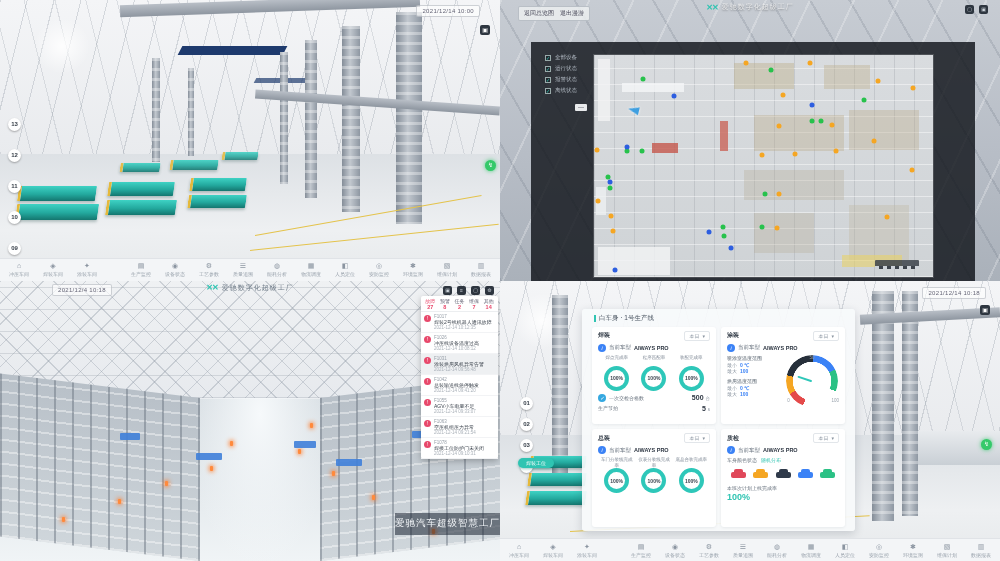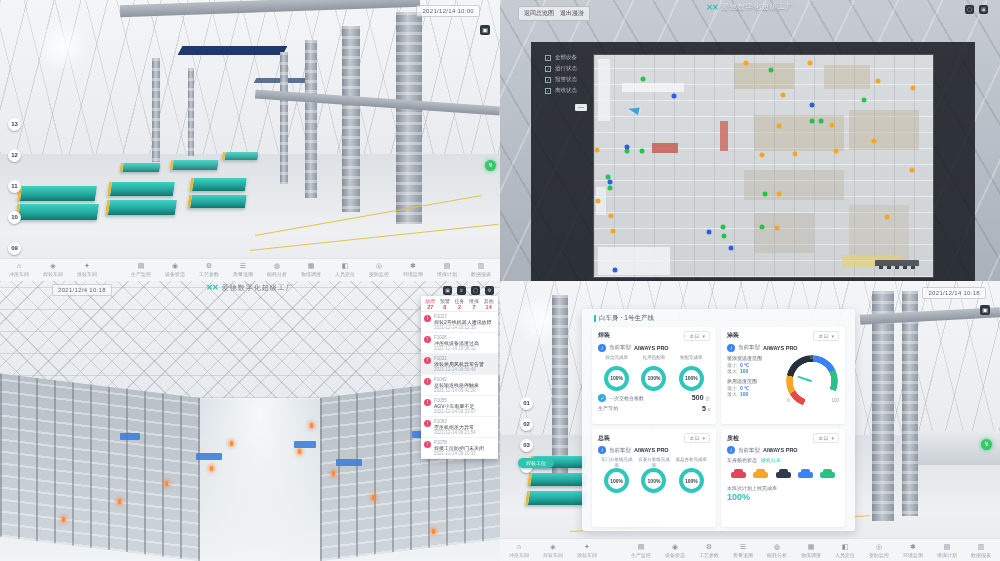--- a/index.html
+++ b/index.html
@@ -531,20 +531,21 @@
             <span class="alarm-ico">!</span>
             <div>
               <div class="a-code">F1078</div>
               <div class="a-desc">焊接工位防护门未关闭</div>
               <div class="a-time">2021-12-14 09:10:31</div>
             </div>
           </div>
         </div>
     </div>
 
+    <div class="caption-bar">爱驰汽车超级智慧工厂</div>
   </div>
 
   <div class="quad">
     <div class="scene">
       <div class="sky-ceiling"></div>
       <div class="floor"></div>
       <div class="flare abs" style="left:14px;top:12px;"></div>
       <div class="steel-col abs" style="left:372px;top:10px;width:22px;height:230px;"></div>
       <div class="steel-col abs" style="left:402px;top:10px;width:16px;height:225px;"></div>
       <div class="steel-col abs" style="left:52px;top:14px;width:16px;height:190px;"></div>

